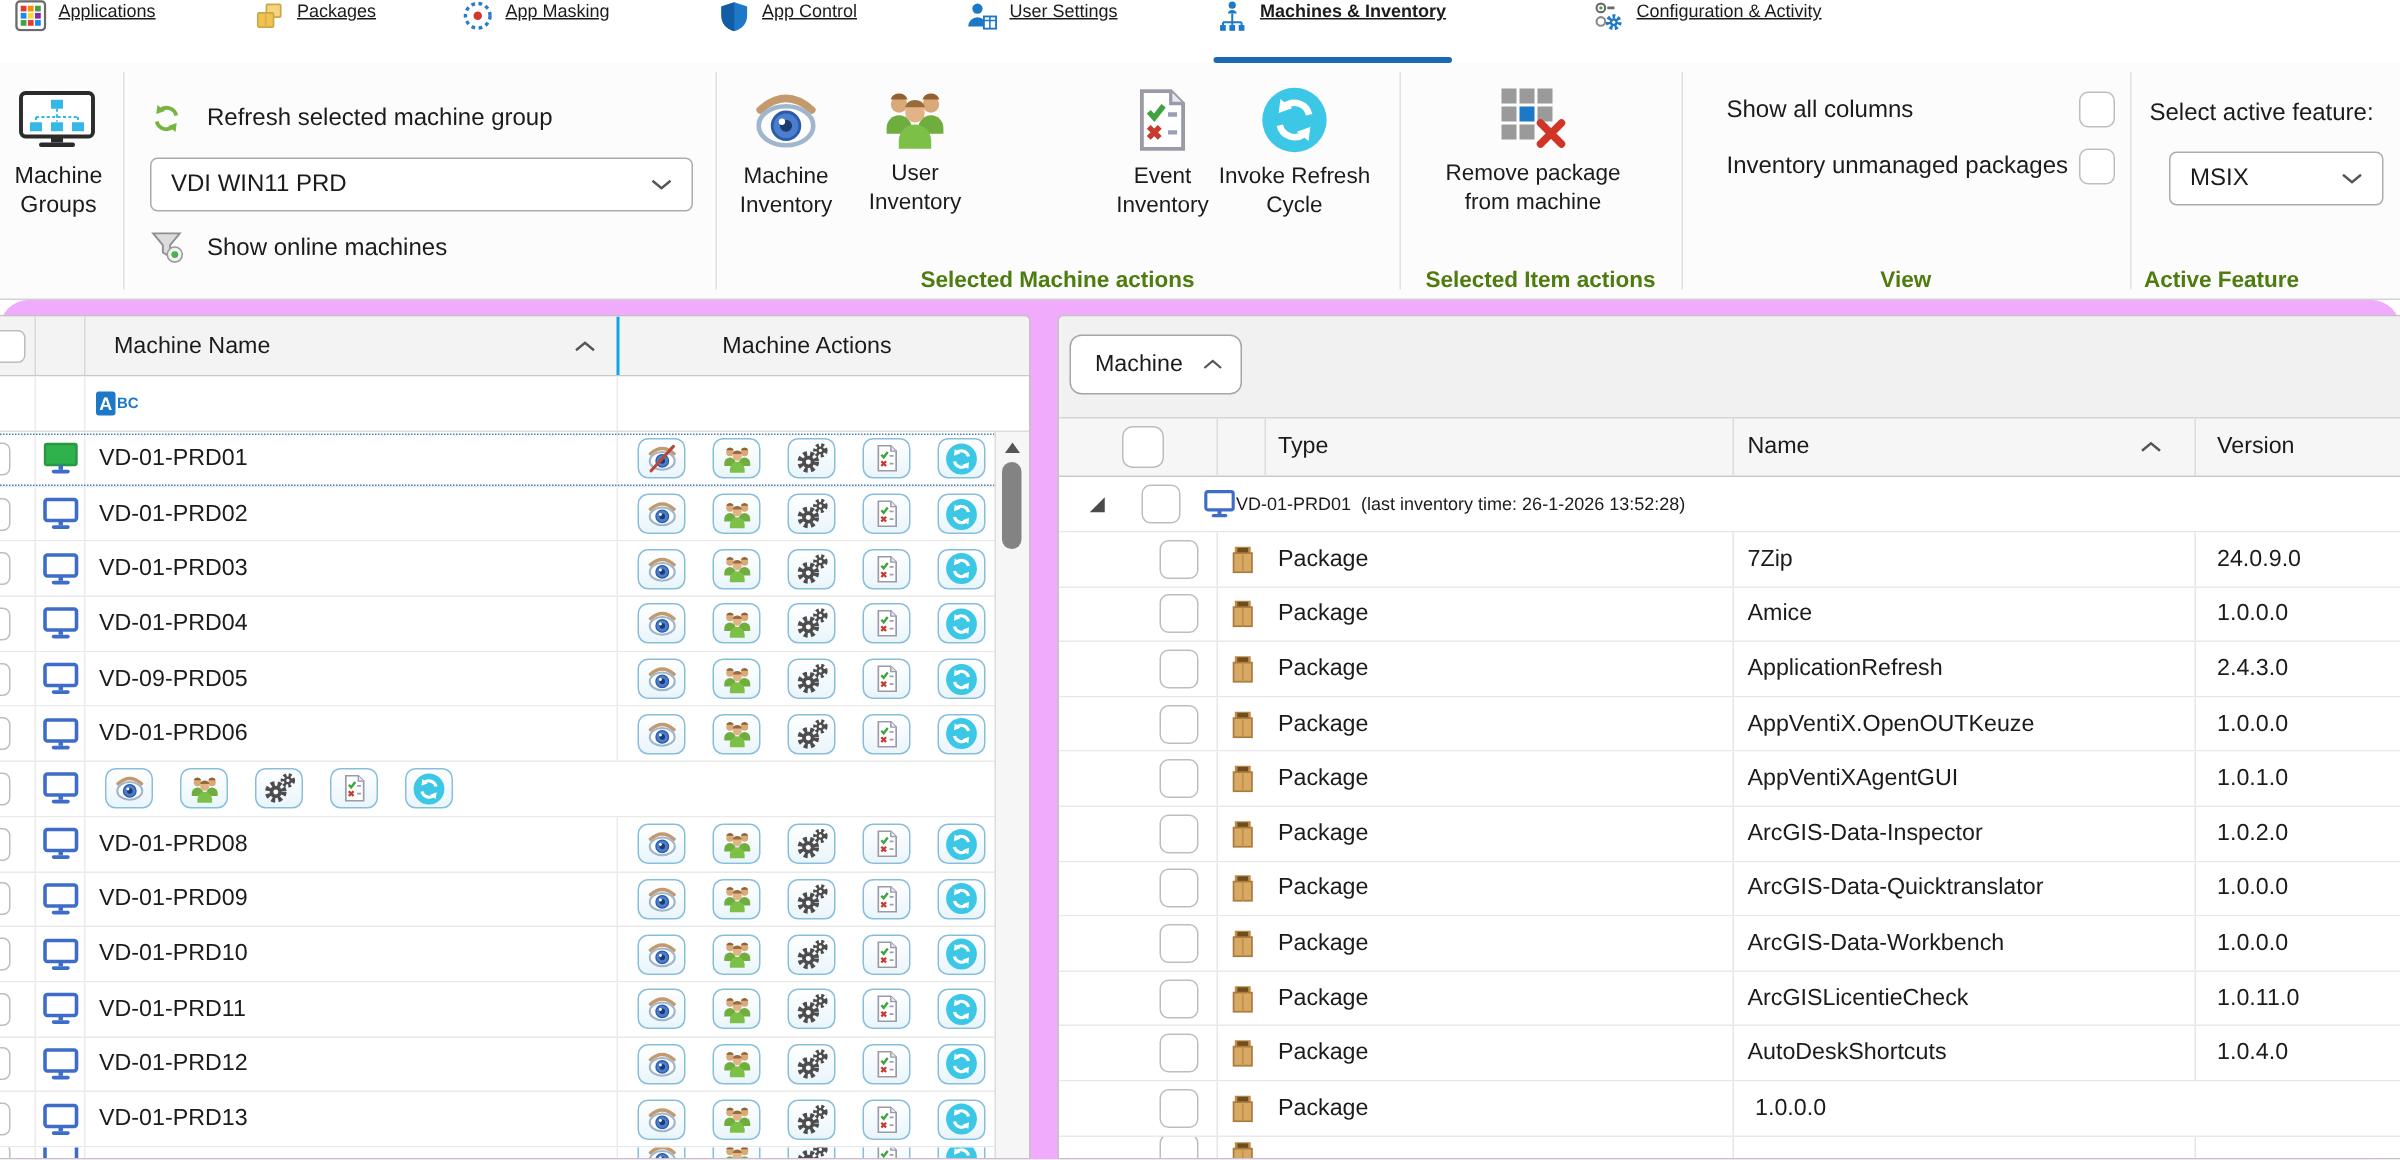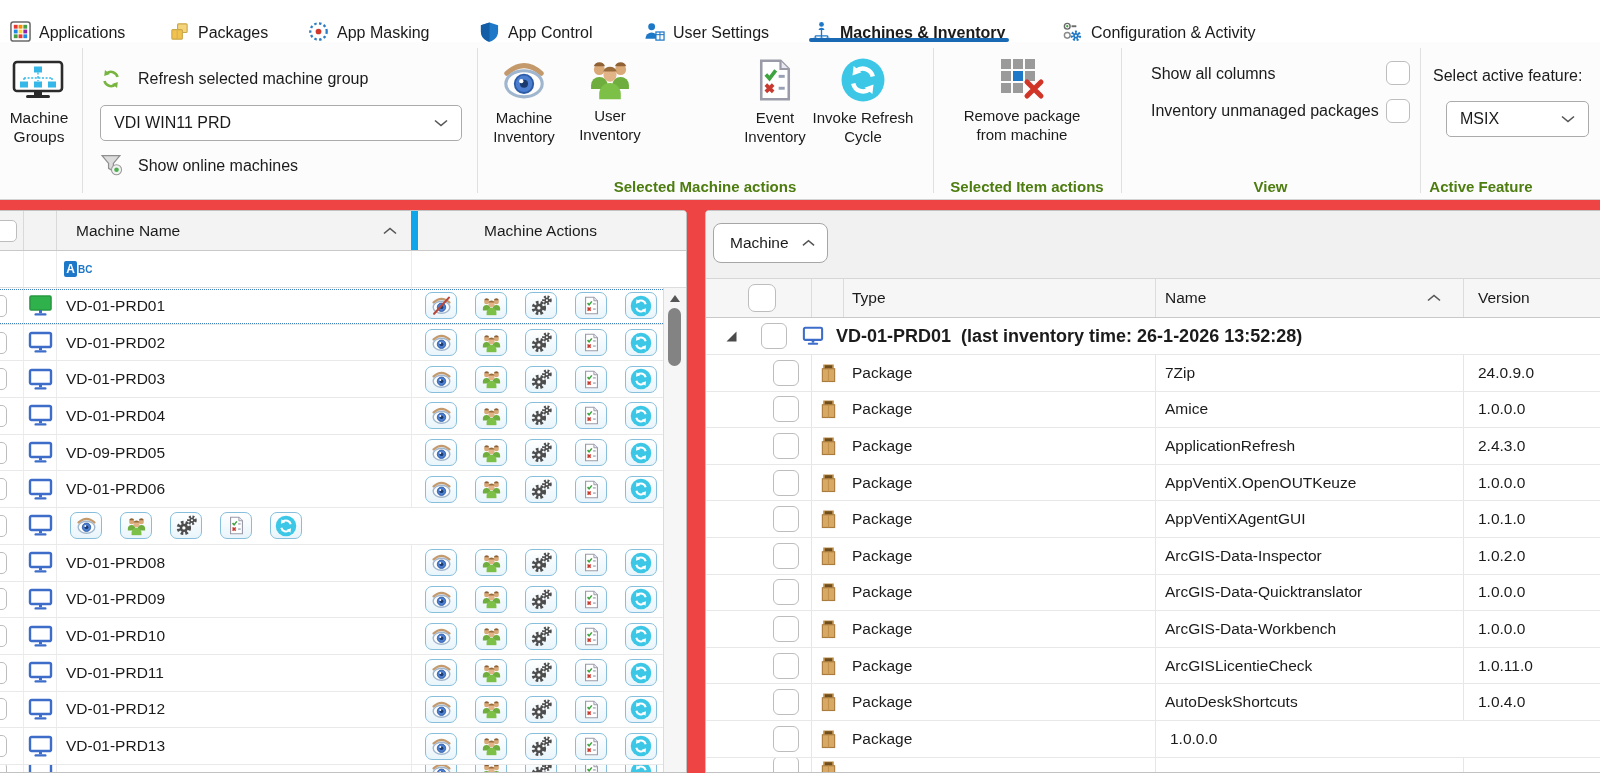--- a/index.html
+++ b/index.html
@@ -1,21 +1,21 @@
 <!DOCTYPE html>
 <html><head>
 <meta charset="utf-8">
 <style>
   html,body{margin:0;padding:0;background:#fff;font-family:"Liberation Sans",sans-serif;color:#1b1b1b;}
   .screen{position:relative;width:1600px;height:773px;overflow:hidden;background:#fff;}
   svg{display:block;}
 
   
   .tabbar{position:absolute;left:0;top:0;width:100%;height:42px;background:#fff;}
-  .tab{position:absolute;top:0;height:42px;display:flex;align-items:flex-end;gap:8px;font-size:16px;cursor:default;}
+  .tab{position:absolute;top:0;height:42px;display:flex;align-items:flex-start;gap:8px;font-size:12px;cursor:default;text-decoration:underline;}
   .tab .tlabel{white-space:nowrap;}
   .tab.active .tlabel{font-weight:bold;}
   .tab.active::after{content:"";position:absolute;left:-2px;right:-4px;bottom:0;height:4px;background:#1A69B5;border-radius:2px;}
 
   
   .ribbon{position:absolute;left:0;top:42px;width:100%;height:158px;background:#fcfcfc;border-bottom:1px solid #d2d2d2;box-sizing:border-box;}
   .vsep{position:absolute;top:6px;bottom:6px;width:1px;background:#e0e0e0;}
   .grplabel{position:absolute;bottom:4px;font-size:15px;font-weight:bold;text-align:center;color:#4d7c0f;}
   .mg-caption{position:absolute;left:0px;top:66px;width:78px;text-align:center;font-size:15.5px;line-height:19px;}
   .rib-row-label{position:absolute;font-size:16px;white-space:nowrap;}
@@ -25,38 +25,38 @@
   .bigbtn .bcap{margin-top:5px;font-size:15px;line-height:19px;}
   .cbx{border:1.5px solid #bdbdbd;border-radius:6px;background:#fff;box-sizing:border-box;flex:none;}
   .cb22{width:22px;height:22px;border-radius:5px;}
   .cb24{width:24px;height:24px;}
   .cb26{width:26px;height:26px;}
   .cb28{width:28px;height:28px;border-radius:7px;}
   .viewopt-label{position:absolute;left:1127px;font-size:16px;white-space:nowrap;margin-left:24px;}
   .viewopt-cb{position:absolute;left:1386px;}
 
   
-  .main{position:absolute;left:0;top:200px;width:100%;bottom:0;background:#ef4444;}
+  .main{position:absolute;left:0;top:200px;width:100%;bottom:0;background:#f0abfc;border-radius:19px;}
   .panel{position:absolute;top:10px;bottom:0;background:#fff;border:1px solid #c2c2c2;box-sizing:border-box;overflow:hidden;}
   .lpanel{left:-10px;width:697px;border-radius:4px 4px 0 0;}
   .rpanel{left:705px;right:-3px;border-radius:4px 0 0 0;}
 
   
   .lhead{height:40px;display:flex;align-items:center;background:#f3f3f3;border-bottom:1px solid #c9c9c9;box-sizing:border-box;font-size:15.5px;}
   .lfilter{height:37px;display:flex;align-items:center;background:#fff;border-bottom:1px solid #dddddd;box-sizing:border-box;}
   .mrow{height:36.7px;display:flex;align-items:center;border-bottom:1px solid #e9e9e9;box-sizing:border-box;font-size:15.5px;background:#fff;}
   .mrow.sel{outline:1px dotted #3E7EBE;outline-offset:-2px;}
   .c-cb{width:32px;flex:none;display:flex;align-items:center;height:100%;}
   .c-cb .cbx{margin-left:4px;}
   .c-ic{width:33px;flex:none;height:100%;display:flex;align-items:center;justify-content:center;border-left:1px solid #ececec;box-sizing:border-box;}
   .c-nm{width:355px;flex:none;height:100%;display:flex;align-items:center;padding-left:9px;border-left:1px solid #ececec;box-sizing:border-box;}
   .c-ac{width:252px;flex:none;height:100%;display:flex;align-items:center;gap:18px;padding-left:13px;border-left:1px solid #ececec;box-sizing:border-box;}
   .lhead .c-ic,.lhead .c-nm,.lhead .c-ac{border-left:1px solid #d9d9d9;}
   .hd-nm{width:355px;flex:none;height:100%;display:flex;align-items:center;justify-content:space-between;padding:0 14px 0 19px;border-left:1px solid #d9d9d9;box-sizing:border-box;}
-  .hd-ac{width:252px;flex:none;height:100%;display:flex;align-items:center;justify-content:center;border-left:7px solid #0ea5e9;box-sizing:border-box;}
+  .hd-ac{width:252px;flex:none;height:100%;display:flex;align-items:center;justify-content:center;border-left:2px solid #0ea5e9;box-sizing:border-box;}
   .abtn{width:32px;height:27px;flex:none;border:1px solid #87BEDC;border-radius:7px;background:linear-gradient(#ffffff,#E9F5FB);display:flex;align-items:center;justify-content:center;box-sizing:border-box;}
   .fA{display:inline-block;width:13px;height:16px;background:#1E78C8;color:#fff;font-size:12px;font-weight:bold;text-align:center;line-height:16px;border-radius:2px;}
   .fBC{color:#1E78C8;font-size:10px;font-weight:bold;margin-left:1px;}
   .mrow.partial{height:9px;overflow:hidden;align-items:flex-start;border-bottom:none;}
   .mrow.partial .abtn{margin-top:5px;}
   .mrow.partial .mon{margin-top:7px;}
   .mrow.partial .cbx{margin-top:7px;}
   .lscroll{position:absolute;top:77px;right:0;bottom:0;width:23px;background:#f6f6f6;border-left:1px solid #dcdcdc;box-sizing:border-box;}
   .lscroll .up{position:absolute;top:7px;left:6px;width:0;height:0;border-left:5px solid transparent;border-right:5px solid transparent;border-bottom:7px solid #555;}
   .lscroll .thumb{position:absolute;top:20px;left:4px;width:13px;height:58px;background:#838383;border-radius:7px;}
@@ -68,21 +68,21 @@
   .rh-gut{width:105px;flex:none;height:100%;display:flex;align-items:center;}
   .rh-gut .cbx{margin-left:42px;}
   .rh-sp{width:32px;flex:none;height:100%;border-left:1px solid #dcdcdc;box-sizing:border-box;}
   .rh-type{width:312px;flex:none;height:100%;display:flex;align-items:center;padding-left:8px;border-left:1px solid #dcdcdc;box-sizing:border-box;}
   .rh-name{width:308px;flex:none;height:100%;display:flex;align-items:center;justify-content:space-between;padding:0 22px 0 9px;border-left:1px solid #dcdcdc;box-sizing:border-box;}
   .rh-ver{flex:1;height:100%;display:flex;align-items:center;padding-left:14px;border-left:1px solid #dcdcdc;box-sizing:border-box;}
   .grow{height:37px;display:flex;align-items:center;border-bottom:1px solid #e7e7e7;box-sizing:border-box;background:#fff;}
   .grow .exp{margin-left:20px;flex:none;}
   .grow .cbx{margin-left:24px;}
   .grow .mon{margin-left:15px;flex:none;}
-  .grow .gtext{margin-left:12px;font-size:18px;font-weight:bold;white-space:nowrap;}
+  .grow .gtext{margin-left:0;font-size:12px;font-weight:normal;white-space:nowrap;}
   .prow{height:36.6px;display:flex;align-items:center;border-bottom:1px solid #e8e8e8;box-sizing:border-box;font-size:15.5px;background:#fff;}
   .p-gut{width:105px;flex:none;height:100%;display:flex;align-items:center;}
   .p-gut .cbx{margin-left:67px;}
   .p-type{width:344px;flex:none;height:100%;display:flex;align-items:center;padding-left:8px;border-left:1px solid #e6e6e6;box-sizing:border-box;}
   .p-type .ptext{margin-left:15px;}
   .p-name{width:308px;flex:none;height:100%;display:flex;align-items:center;padding-left:9px;border-left:1px solid #e6e6e6;box-sizing:border-box;}
   .p-ver{flex:1;height:100%;display:flex;align-items:center;padding-left:14px;border-left:1px solid #e6e6e6;box-sizing:border-box;}
   .prow.partial{height:17px;overflow:hidden;align-items:flex-start;border-bottom:none;}
   .prow.partial .cbx{margin-top:5px;}
   .prow.partial .pkg{margin-top:8px;}

